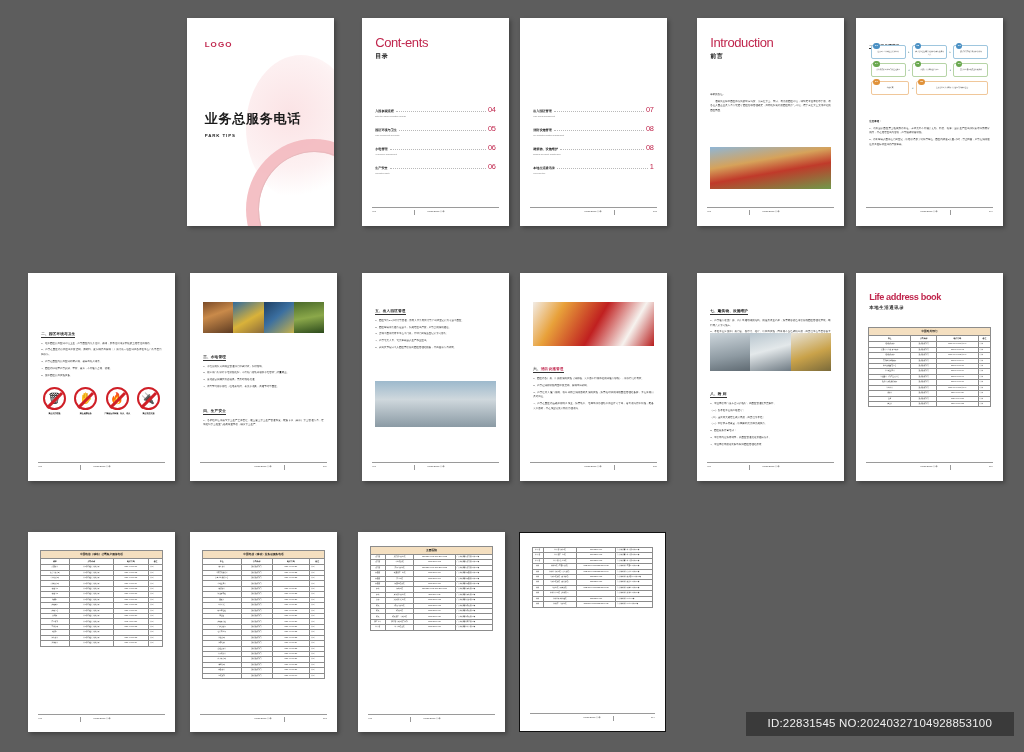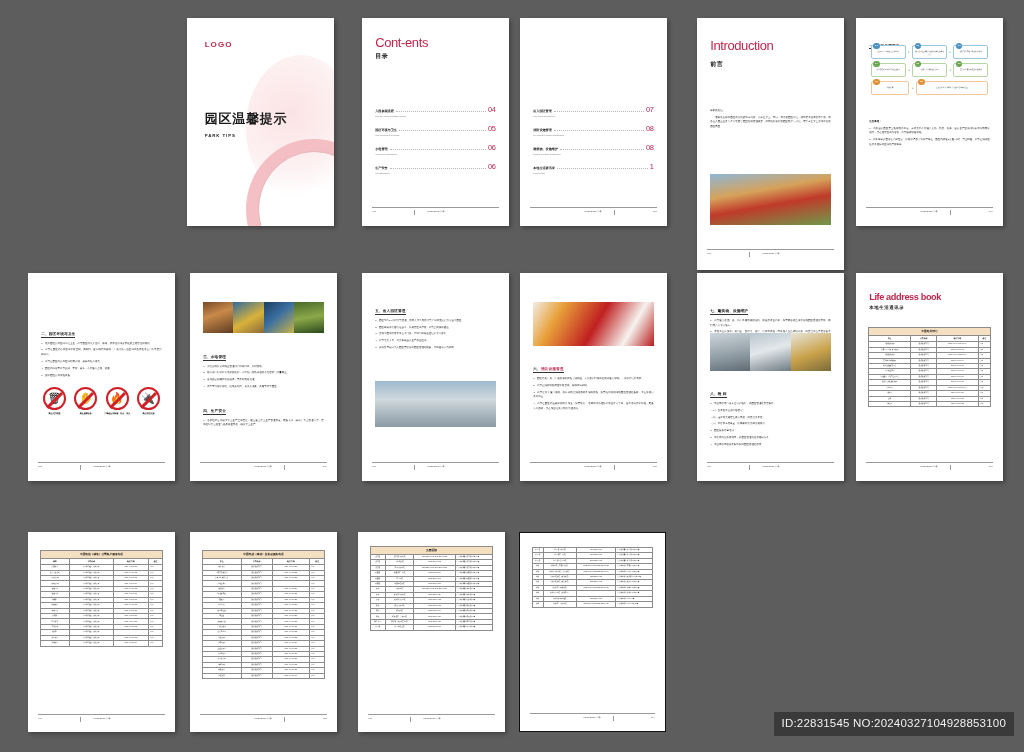--- a/index.html
+++ b/index.html
@@ -220,35 +220,35 @@
   }
   #watermark .url {
     font-size: 19px; font-style: italic; font-weight: 700; color: #e6e6e6;
     letter-spacing: .5px; line-height: 1;
     text-shadow: 1px 1px 0 #8c8c8c;
   }
   #idbar {
     position: absolute; right: 10px; top: 712px;
     background: #3a3a3a; color: #f0f0f0;
     font-size: 11.5px; letter-spacing: .2px;
-    padding: 5px 8px; line-height: 1.2; white-space: nowrap;
+    padding: 5px 22px; line-height: 1.2; white-space: nowrap;
   }
 </style>
 </head>
 <body>
 
 <div id="stage">
 
 
   <div class="page shadowed" style="left:187px; top:18px; width:147px; height:208px;">
     <div class="tp-wash"></div>
     <div class="tp-ring"></div>
     <div class="tp-ring2"></div>
     <div class="tp-logo">LOGO</div>
-    <div class="tp-title">园区温馨提示</div>
+    <div class="tp-title">业务总服务电话</div>
     <div class="tp-sub">PARK TIPS</div>
   </div>
 
   <div class="page shadowed" style="left:362px; top:18px; width:147px; height:208px;">
     <div class="big-head">Cont-ents</div>
     <div class="big-head-cn">目录</div>
     <div class="toc">
       <div class="toc-row">
         <div class="toc-line">
           <span class="toc-cn">入园参观流程</span>
@@ -326,21 +326,21 @@
       </div>
     </div>
     <div class="footer">
       <span class="seg l"></span>
       <span class="seg">CONTENTS 目录</span>
       <span class="divider"></span>
       <span class="seg r">002</span>
     </div>
   </div>
 
-  <div class="page shadowed" style="left:697px; top:18px; width:147px; height:252px;">
+  <div class="page shadowed" style="left:697px; top:18px; width:147px; height:208px;">
     <div class="big-head">Introduction</div>
     <div class="big-head-cn">前言</div>
     <div class="txt-wrap" style="top:36%;">
       <div class="body-p">尊敬的各位:</div>
       <div class="body-p indent">感谢您选择本园区作为您的经营场所。为营造安全、整洁、有序的园区环境，特制定本温馨提示手册。请各位入园企业及人员自觉遵守园区各项管理规定，共同维护良好的园区秩序与环境，携手营造安全文明和谐的园区氛围。</div>
     </div>
     <div style="position:absolute; left:9%; right:9%; top:62%; height:20%;">
       <div class="photostrip">
         <div class="cell ph-lib"></div>
       </div>

